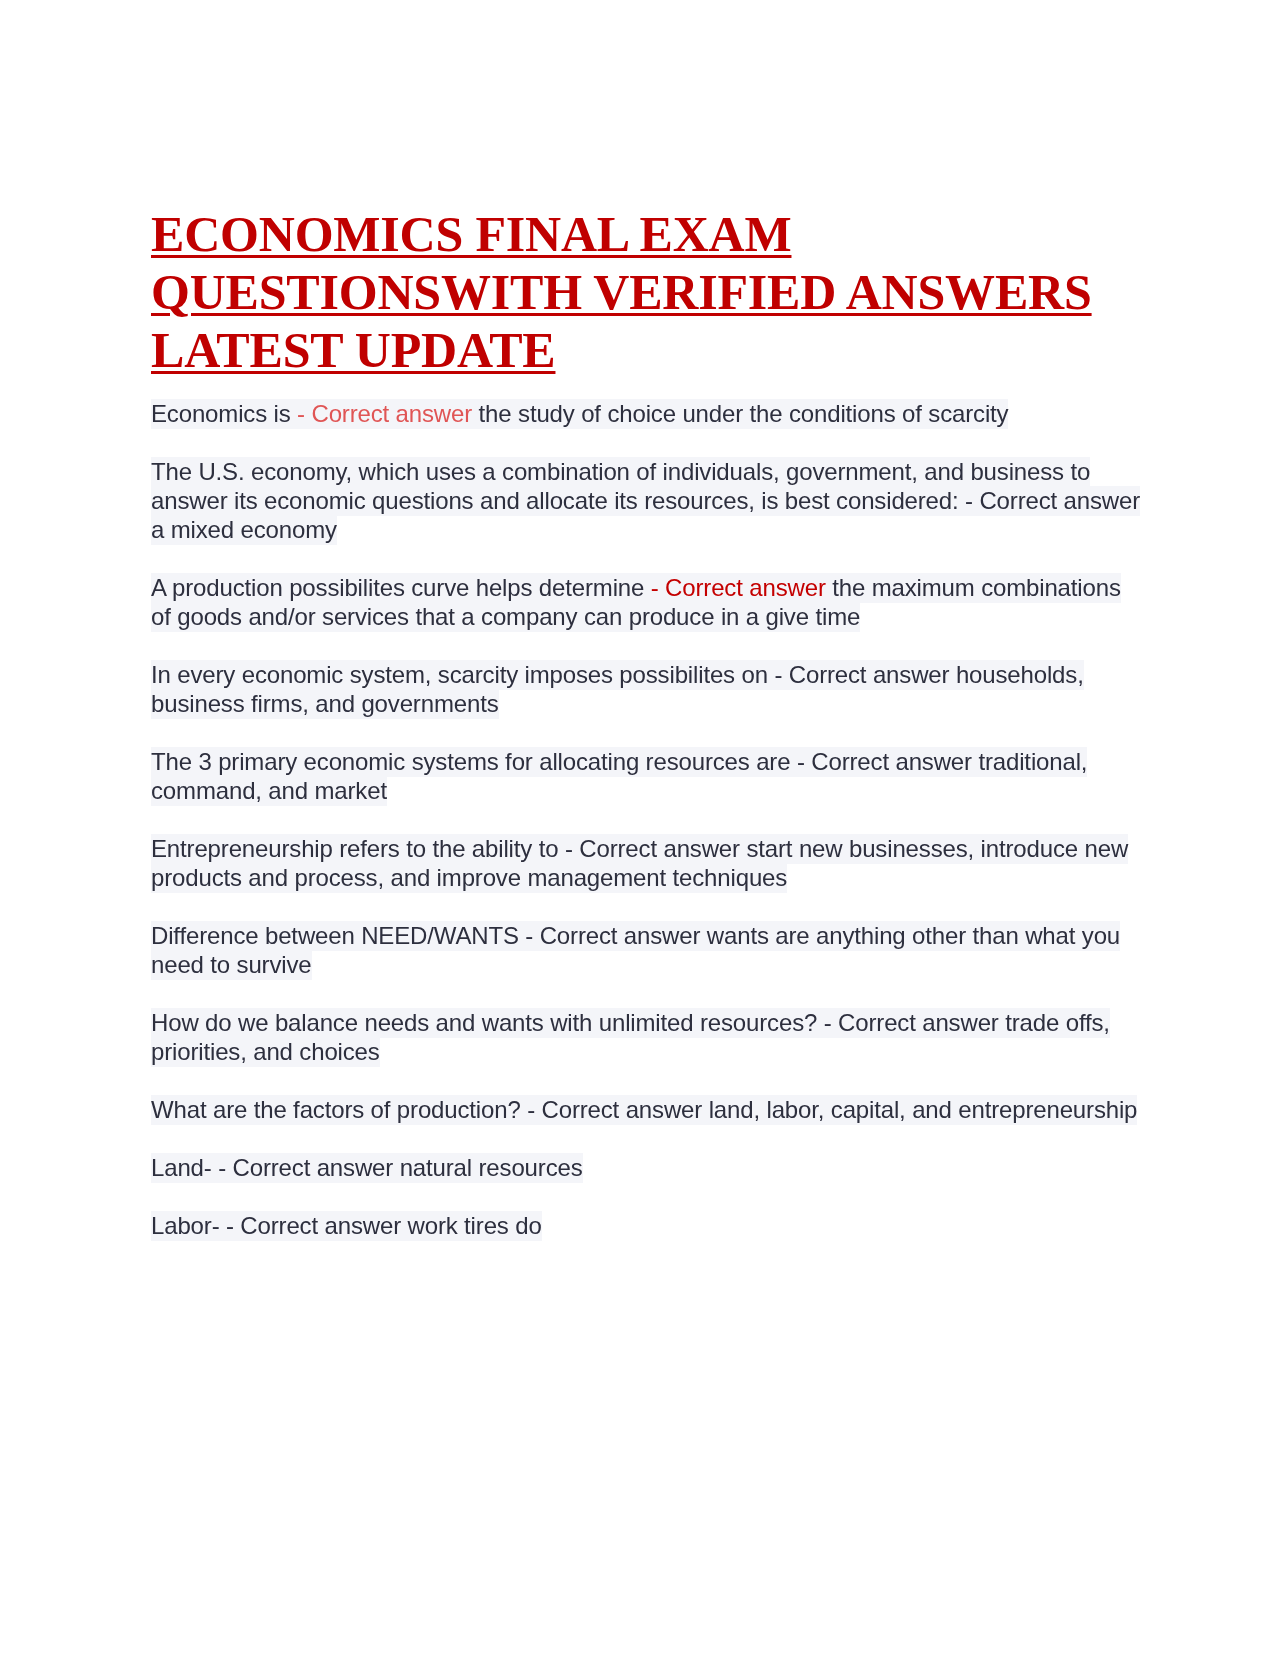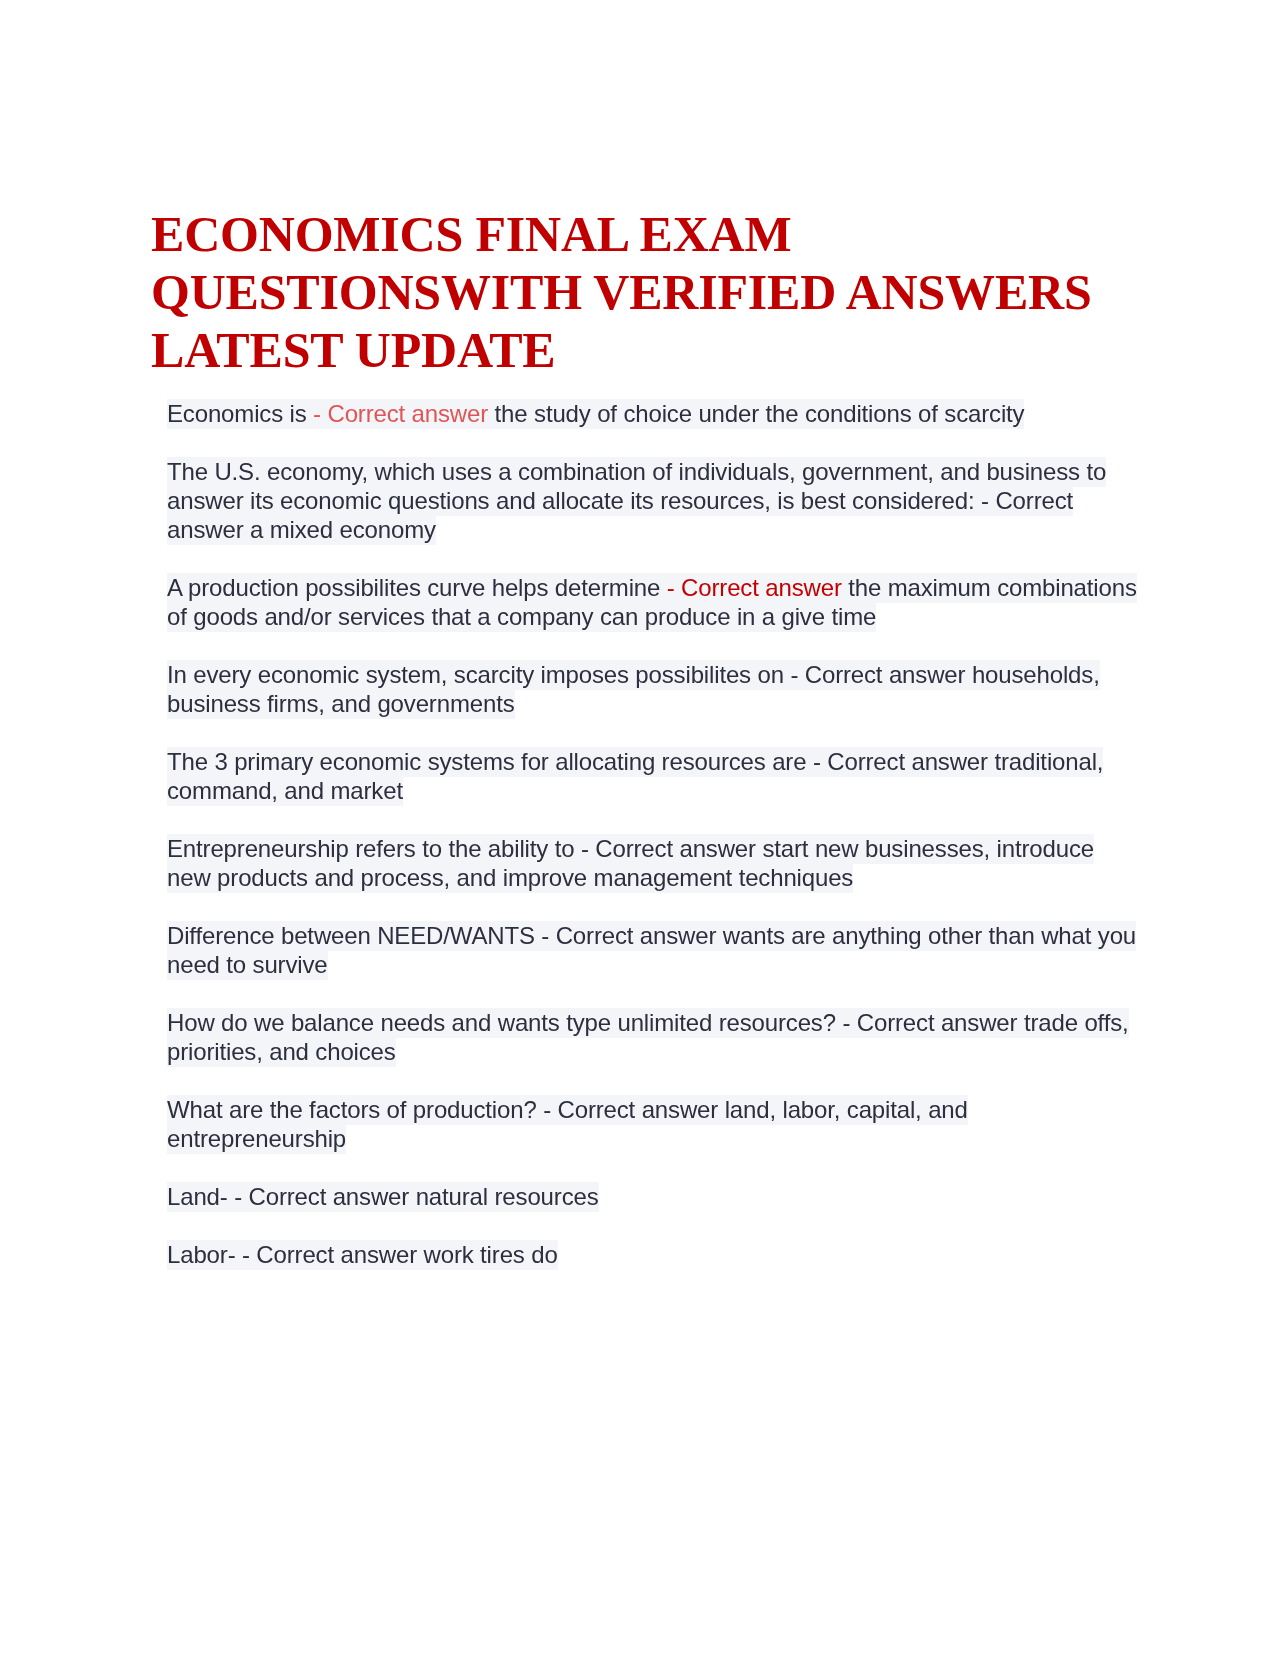--- a/index.html
+++ b/index.html
@@ -18,35 +18,36 @@
       left: 151px;
       top: 205px;
       width: 990px;
     }
     .doc-title {
       font-family: "Liberation Serif", "DejaVu Serif", serif;
       font-weight: bold;
       font-size: 50px;
       line-height: 58px;
       color: #c00000;
+      text-decoration: underline;
       text-decoration-thickness: 3px;
       text-underline-offset: 4px;
       margin: 0 0 20px 0;
       letter-spacing: -0.2px;
     }
     .qa-list {
       margin: 0;
       padding: 0;
     }
     .qa {
       font-family: "Liberation Sans", "DejaVu Sans", sans-serif;
       font-size: 24px;
       line-height: 29px;
       color: #2d2f3e;
-      margin: 0 0 29px 16px;
+      margin: 0 0 29px 0;
       letter-spacing: -0.15px;
     }
     .qa .hl {
       background: #f4f5f9;
       box-decoration-break: clone;
       -webkit-box-decoration-break: clone;
       padding: 1px 0 2px 0;
     }
     .qa .marker-light { color: #e05555; }
     .qa .marker-dark { color: #c40000; }
@@ -72,21 +73,21 @@
 
     <p class="qa"><span class="hl"><span>In every economic system, scarcity imposes possibilites on </span><span class="marker-plain">- Correct answer</span><span> households, business firms, and governments</span></span></p>
 
 
     <p class="qa"><span class="hl"><span>The 3 primary economic systems for allocating resources are </span><span class="marker-plain">- Correct answer</span><span> traditional, command, and market</span></span></p>
 
     <p class="qa"><span class="hl"><span>Entrepreneurship refers to the ability to </span><span class="marker-plain">- Correct answer</span><span> start new businesses, introduce new products and process, and improve management techniques</span></span></p>
 
     <p class="qa"><span class="hl"><span>Difference between NEED/WANTS </span><span class="marker-plain">- Correct answer</span><span> wants are anything other than what you need to survive</span></span></p>
 
-    <p class="qa"><span class="hl"><span>How do we balance needs and wants type unlimited resources? </span><span class="marker-plain">- Correct answer</span><span> trade offs, priorities, and choices</span></span></p>
+    <p class="qa"><span class="hl"><span>How do we balance needs and wants with unlimited resources? </span><span class="marker-plain">- Correct answer</span><span> trade offs, priorities, and choices</span></span></p>
 
     <p class="qa"><span class="hl"><span>What are the factors of production? </span><span class="marker-plain">- Correct answer</span><span> land, labor, capital, and entrepreneurship</span></span></p>
 
     <p class="qa"><span class="hl"><span>Land- </span><span class="marker-plain">- Correct answer</span><span> natural resources</span></span></p>
 
     <p class="qa"><span class="hl"><span>Labor- </span><span class="marker-plain">- Correct answer</span><span> work tires do</span></span></p>
   </div>
 </div>
 
 </body></html>

